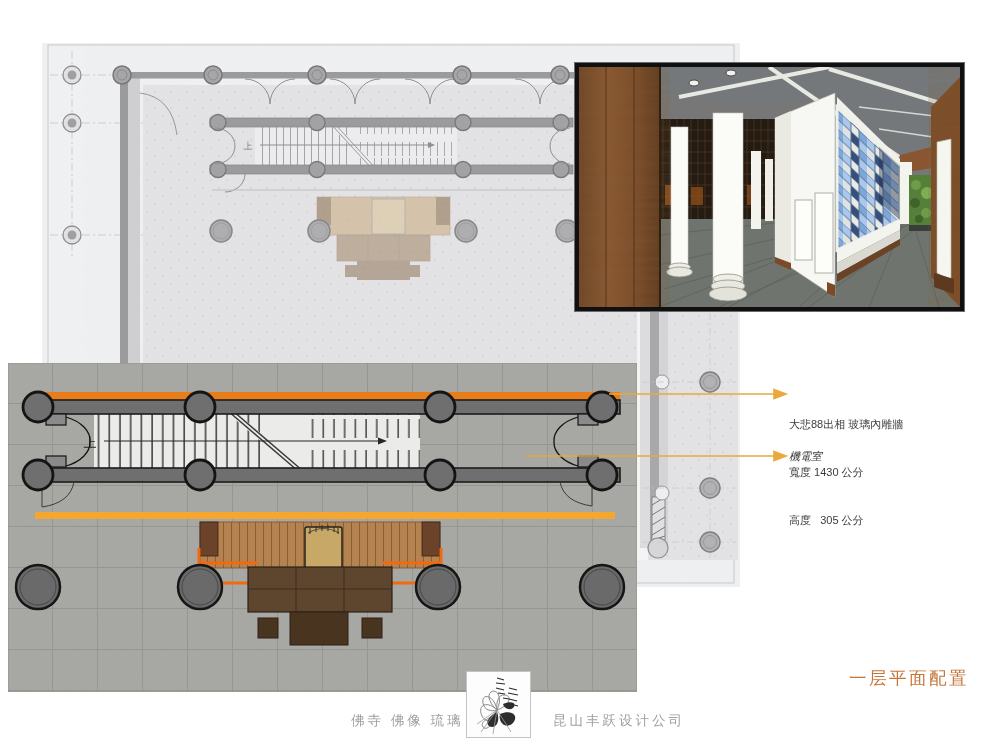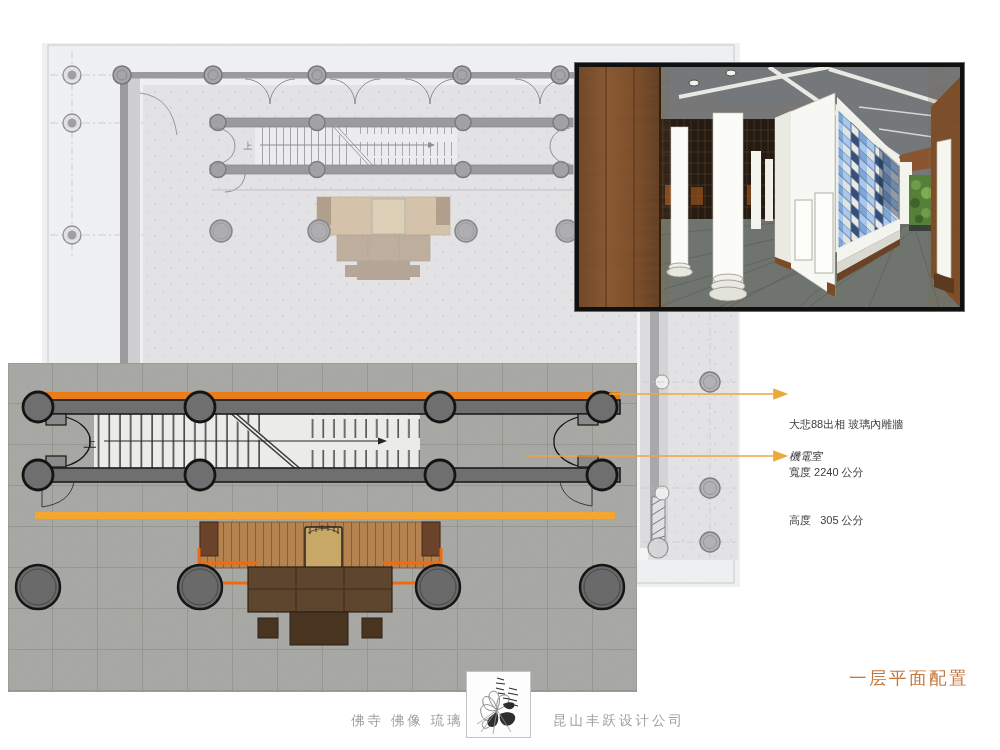--- a/index.html
+++ b/index.html
@@ -487,21 +487,21 @@
   <g stroke="#EAA93C" stroke-width="1.6" fill="#EAA93C">
     <line x1="609" y1="394" x2="774" y2="394"></line>
     <polygon points="774,389.5 786,394 774,398.5"></polygon>
     <line x1="526" y1="456" x2="774" y2="456"></line>
     <polygon points="774,451.5 786,456 774,460.5"></polygon>
   </g>
 </svg>
 
 <div id="wall-note" class="abs note">
   <div>大悲88出相 玻璃內雕牆</div>
-  <div>寬度 2240 公分</div>
+  <div>寬度 1430 公分</div>
   <div>高度   305 公分</div>
 </div>
 <div id="room-note" class="abs note">機電室</div>
 
 <div id="logo-box" class="abs">
   <svg width="61" height="63" viewBox="0 0 61 63">
     <g fill="none" stroke="#8a8a8a" stroke-width="1">
       <path d="M30 38 C20 28 10 33 15 44 C19 52 28 49 30 38"></path>
       <path d="M30 38 C27 22 14 21 16 31 C17 38 24 40 30 38"></path>
       <path d="M30 38 C24 48 12 48 16 55 C20 60 29 50 30 38"></path>

